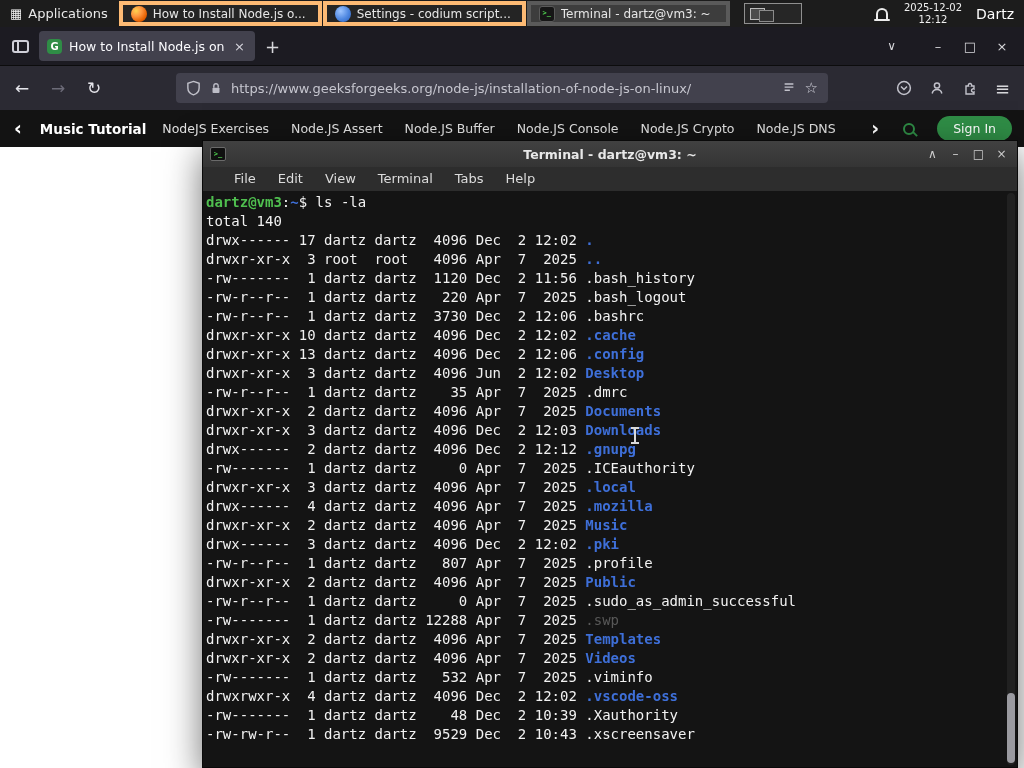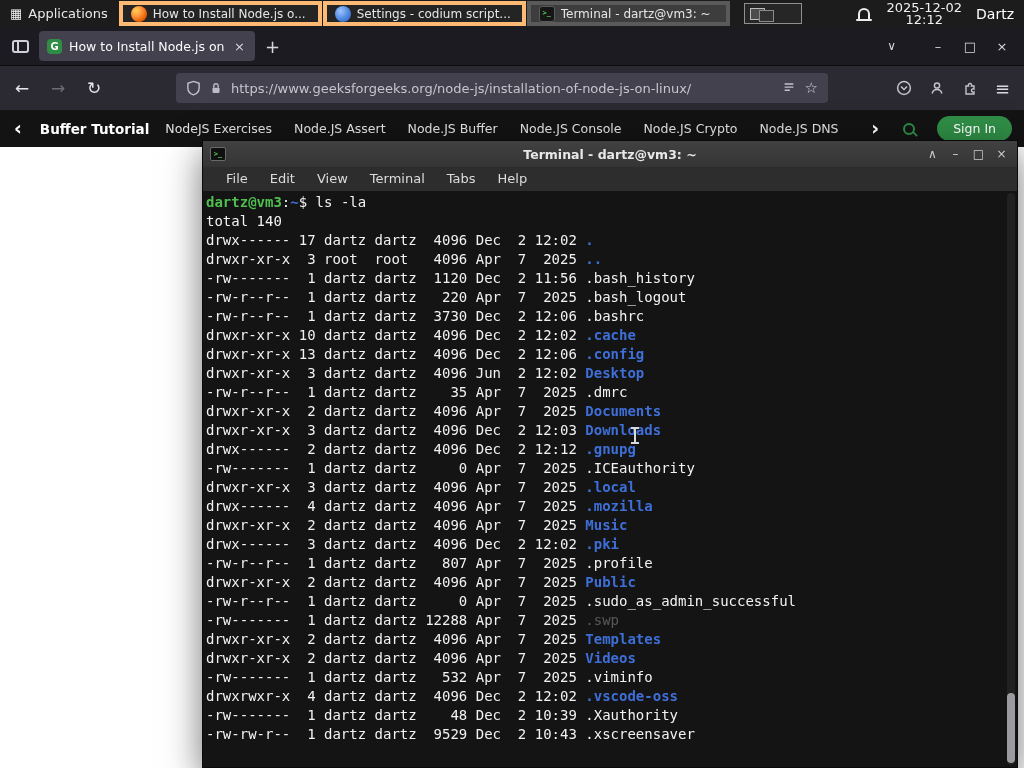--- a/index.html
+++ b/index.html
@@ -23,21 +23,21 @@
   .icon-terminal { border-radius:3px; background:#161616; border:1px solid #5a5a5a; color:#4fd34f;
                    font-family:"DejaVu Sans Mono",monospace; font-size:7px; font-weight:bold;
                    line-height:13px; text-align:center; }
   .pager { width:58px; height:21px; margin:0 10px 0 14px; border:1px solid #8f8f8f; background:#262626; position:relative; flex:none; }
   .pager .mini-a { position:absolute; left:5px; top:4px; width:15px; height:12px; background:#4c4c4c; border:1px solid #bbb; }
   .pager .mini-b { position:absolute; left:14px; top:6px; width:15px; height:12px; background:#303030; border:1px solid #8a8a8a; }
   .panel-spacer { flex:1; }
   .bell-wrap { padding:0 8px; display:flex; align-items:center; height:100%; }
   .bell-icon { position:relative; width:12px; height:11px; border:2px solid #ececec; border-bottom:none; border-radius:7px 7px 0 0; }
   .bell-icon::after { content:""; position:absolute; left:-4px; right:-4px; bottom:-2px; height:2px; background:#ececec; border-radius:1px; }
-  .clock { padding:0 8px; text-align:center; font-size:13px; line-height:12px; color:#f0f0f0; }
+  .clock { padding:0 8px; text-align:center; font-size:10px; line-height:12px; color:#f0f0f0; }
   .panel-user { padding:0 10px 0 6px; font-size:14px; color:#fff; }
 
   
   .browser { position:absolute; top:27px; left:0; width:1024px; height:741px; display:flex; flex-direction:column; background:#fff; }
   .tabbar { height:38px; background:#1c1b22; display:flex; align-items:center; padding:0 6px; flex:none; }
   .fxview-icon { width:17px; height:13px; border:2px solid #cfcfd8; border-radius:3px; position:relative; margin:0 10px 0 6px; flex:none; }
   .fxview-icon::before { content:""; position:absolute; left:3px; top:0; bottom:0; width:2px; background:#cfcfd8; }
   .tab { display:flex; align-items:center; gap:7px; width:216px; height:30px; background:#42414d; border-radius:4px;
          padding:0 8px; color:#fbfbfe; flex:none; }
   .gfg-favicon { flex:none; width:15px; height:15px; border-radius:4px; background:#2f8d46; color:#fff;
@@ -78,21 +78,21 @@
   .terminal-window { position:absolute; left:202px; top:140px; width:816px; height:628px; z-index:30;
                      box-shadow:0 12px 34px rgba(0,0,0,.55); border:1px solid #0a0a0a; display:flex; flex-direction:column; }
   .titlebar { height:26px; background:linear-gradient(#414141,#343434); display:flex; align-items:center;
               justify-content:center; position:relative; flex:none; }
   .term-titleicon { position:absolute; left:7px; top:6px; width:16px; height:14px; background:#101010;
                     border:1px solid #6a6a6a; border-radius:2px; color:#4fd34f; font-size:7px; font-weight:bold;
                     line-height:12px; text-align:center; font-family:"DejaVu Sans Mono",monospace; }
   .term-title { font-size:12.5px; font-weight:bold; color:#e8e8e8; }
   .term-controls { position:absolute; right:4px; top:0; height:26px; display:flex; align-items:center; }
   .tc-btn { width:23px; text-align:center; color:#cdcdcd; font-size:12px; }
-  .menubar { height:24px; background:#2d2d2d; display:flex; align-items:center; padding-left:12px; flex:none; }
+  .menubar { height:24px; background:#2d2d2d; display:flex; align-items:center; padding-left:20px; flex:none; }
   .menu-item { padding:0 11px; font-size:13px; color:#dcdcdc; line-height:24px; }
   .term-screen { position:relative; flex:1; background:#141414; overflow:hidden; padding:2px 0 0 3px;
                  font-family:"DejaVu Sans Mono",monospace; font-size:14px; line-height:19px; }
   .tline { white-space:pre; }
   .c-w { color:#f2f2f2; }
   .c-g { color:#4fbf4f; font-weight:bold; }
   .c-b { color:#3e6fd8; font-weight:bold; }
   .c-dim { color:#585858; }
   .term-scrollbar { position:absolute; right:2px; top:2px; bottom:2px; width:8px; background:rgba(255,255,255,0.06); border-radius:4px; }
   .term-scroll-thumb { position:absolute; right:0; bottom:2px; width:8px; height:70px; background:#9a9aa0; border-radius:4px; }
@@ -199,21 +199,21 @@
           <svg class="ico" width="16" height="16" viewBox="0 0 16 16">
               <path d="M4 6 H6.5 a1.7 1.7 0 1 1 3 0 H12 V9 a1.7 1.7 0 1 0 0 3 V14 H4 Z" fill="none" stroke="#c2c2cb" stroke-width="1.4"></path>
             </svg>
         </span>
         <span class="ib menu-glyph">≡</span>
       </div>
     </div>
 
     <div class="sitenav">
       <span class="sn-chev">‹</span>
-      <span class="sn-primary">Buffer Tutorial</span>
+      <span class="sn-primary">Music Tutorial</span>
       <div class="sitenav-items">
           <div class="nav-item">NodeJS Exercises</div>
           <div class="nav-item">Node.JS Assert</div>
           <div class="nav-item">Node.JS Buffer</div>
           <div class="nav-item">Node.JS Console</div>
           <div class="nav-item">Node.JS Crypto</div>
           <div class="nav-item">Node.JS DNS</div>
         </div>
       <span class="sn-chev">›</span>
       <span class="gfg-search"></span>

